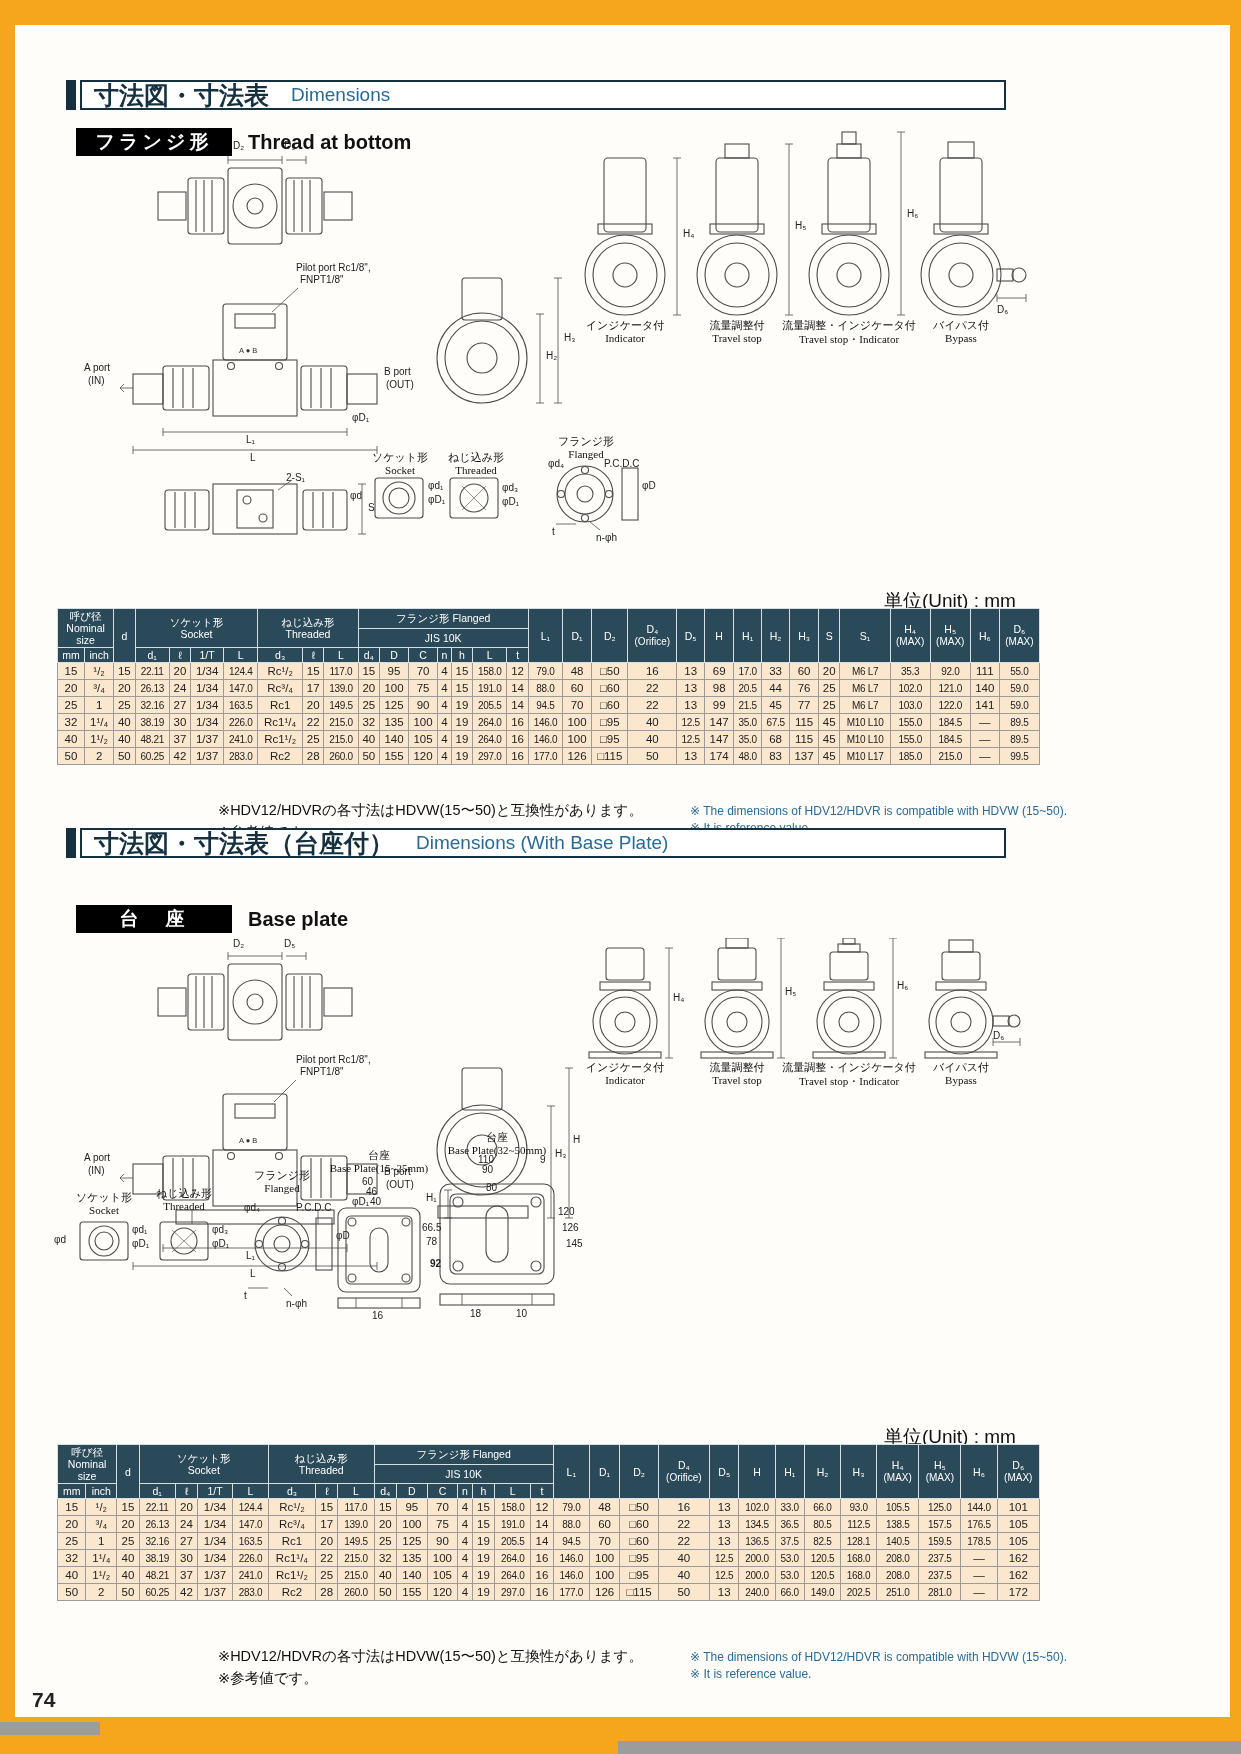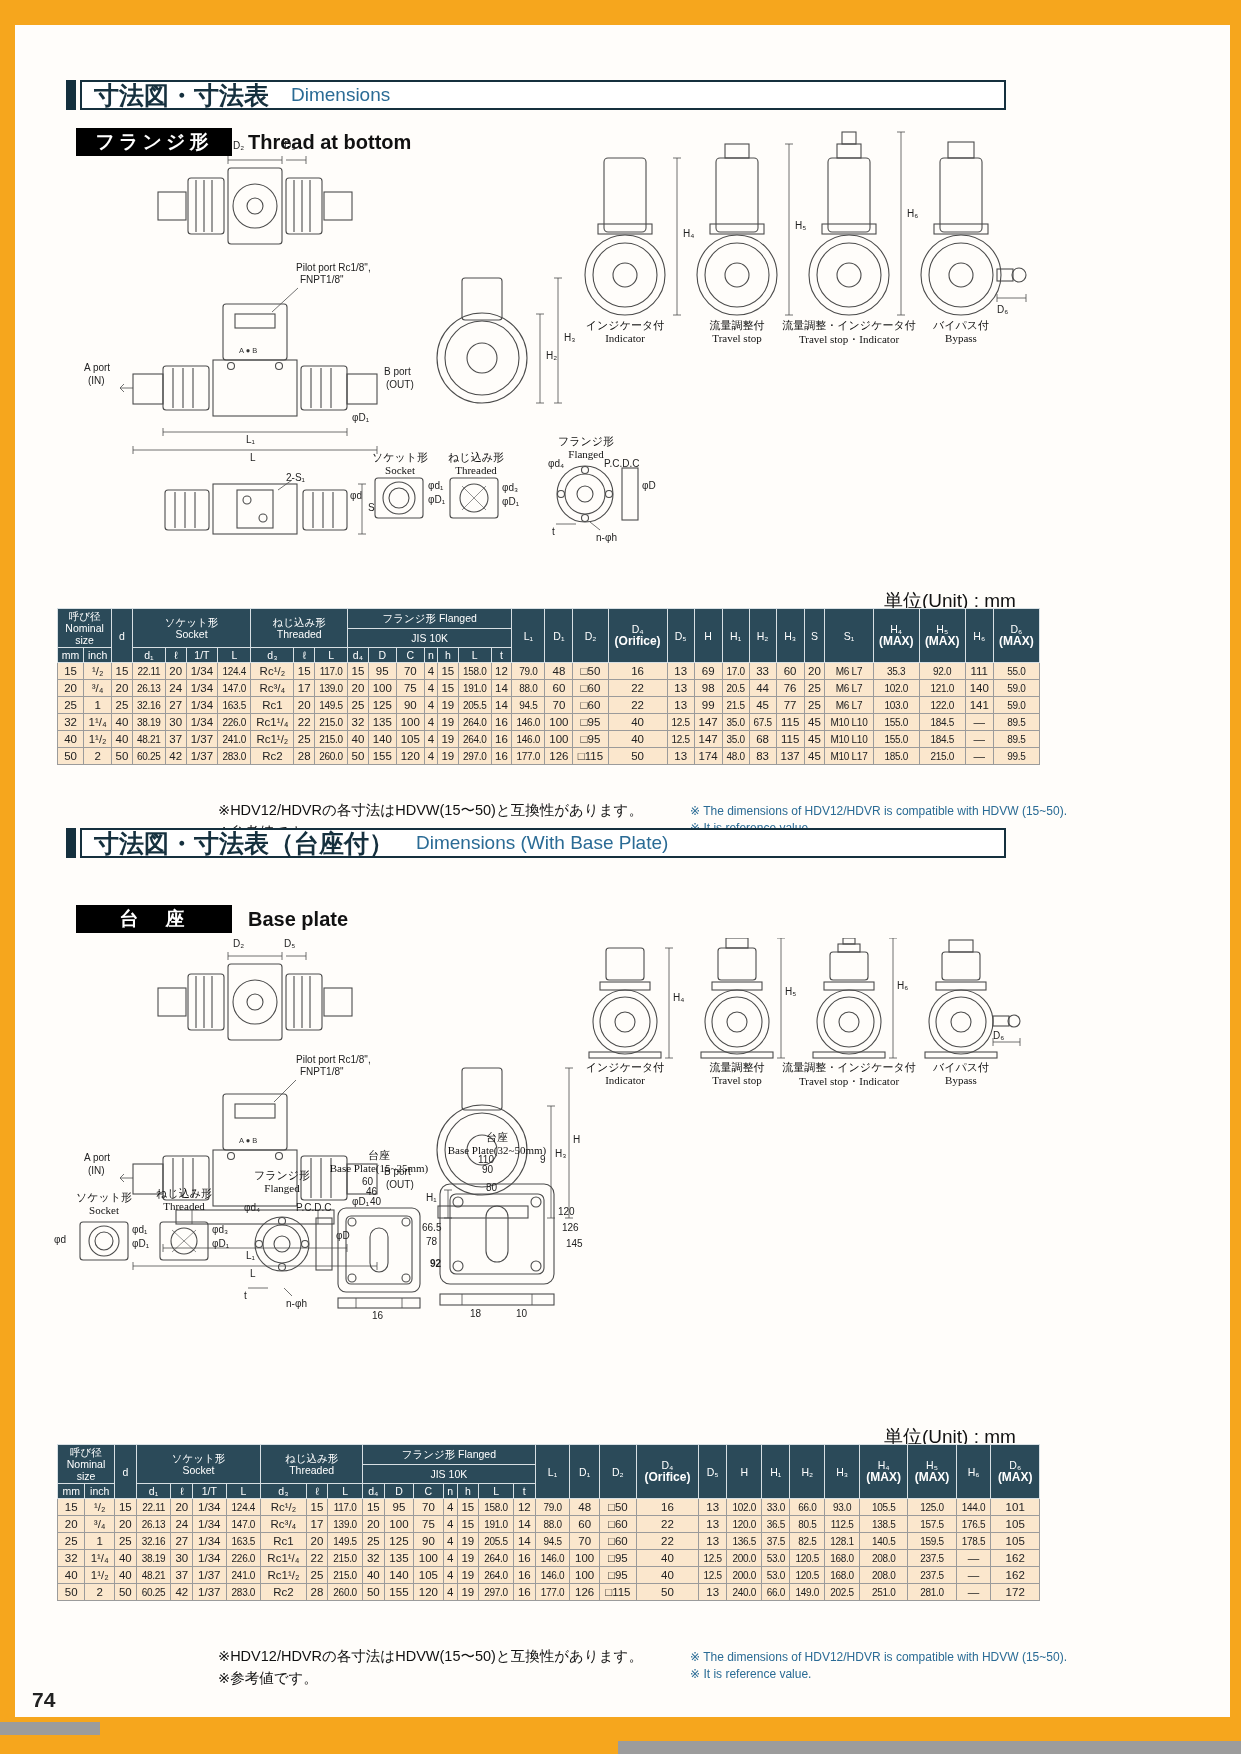--- a/index.html
+++ b/index.html
@@ -19,21 +19,21 @@
   .badge .bk{background:#000;color:#fff;font-weight:bold;font-size:19px;width:156px;height:28px;
              display:flex;align-items:center;justify-content:center;letter-spacing:4px;}
   .badge .en{font-weight:bold;font-size:20px;color:#111;}
   
   table.dim{border-collapse:collapse;width:983px;border:1px solid #4f6672;}
   table.dim th{background:#2b4a59;color:#fff;font-weight:normal;font-size:10.5px;line-height:1.15;
                border:1px solid #d7dfe3;padding:1px 2px;white-space:nowrap;}
   table.dim td{background:#fbe7cd;color:#222;font-size:11.5px;border:1px solid #9b9b9b;
                padding:0 2px;text-align:center;height:16px;white-space:nowrap;}
   table.dim td.cnd{font-size:10px;letter-spacing:-0.3px;}
-  .tiny{font-size:12px;font-weight:bold;}
+  .tiny{font-size:10px;}
   
   .draw{width:1241px;}
   .draw svg{position:absolute;left:0;top:0;}
   .dl{position:absolute;font-size:10px;color:#222;white-space:nowrap;}
   .dl.sm{font-size:7.5px;}
   .cap{position:absolute;font-size:11px;color:#111;white-space:nowrap;transform:translateX(-50%);font-family:Liberation Serif, serif;}
   .unit{position:absolute;font-size:19px;color:#111;white-space:nowrap;}
   .notes-jp{position:absolute;font-size:14.5px;color:#111;line-height:1.5;}
   .notes-en{position:absolute;font-size:12px;color:#2a6b95;line-height:1.45;}
   .pagenum{position:absolute;font-size:21px;font-weight:bold;color:#222;}
@@ -763,21 +763,21 @@
           <td>75</td>
           <td>4</td>
           <td>15</td>
           <td class="cnd">191.0</td>
           <td>14</td>
           <td class="cnd">88.0</td>
           <td>60</td>
           <td>□60</td>
           <td>22</td>
           <td>13</td>
-          <td class="cnd">120.0</td>
+          <td class="cnd">134.5</td>
           <td class="cnd">36.5</td>
           <td class="cnd">80.5</td>
           <td class="cnd">112.5</td>
           <td class="cnd">138.5</td>
           <td class="cnd">157.5</td>
           <td class="cnd">176.5</td>
           <td>105</td>
         </tr>
         <tr>
           <td>25</td>

